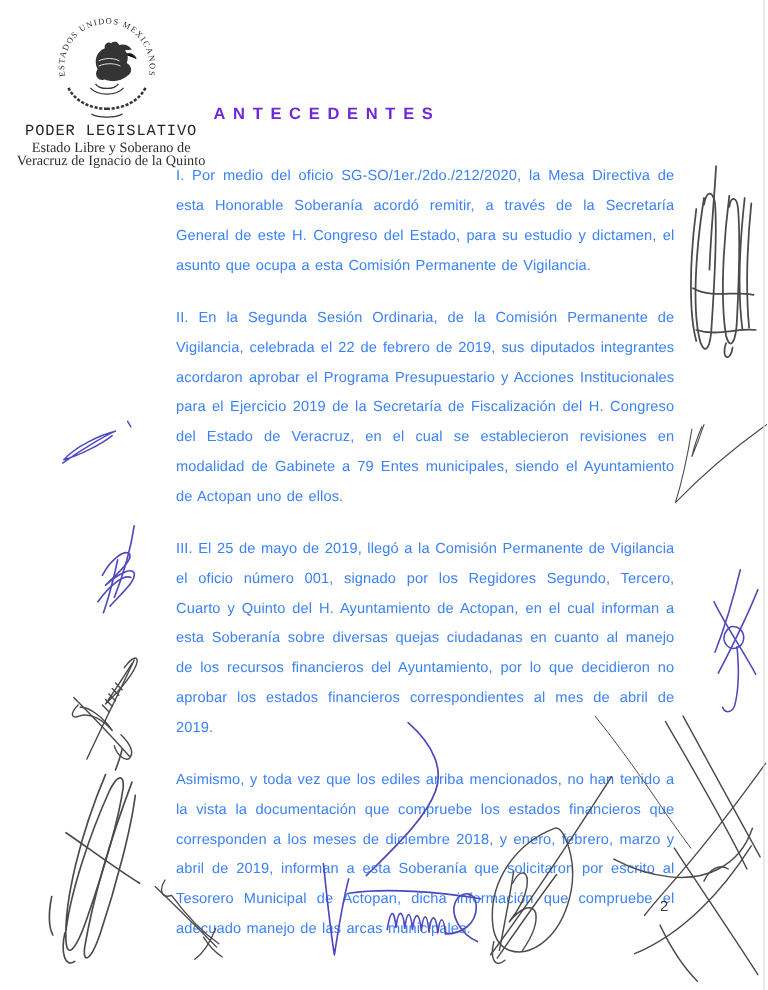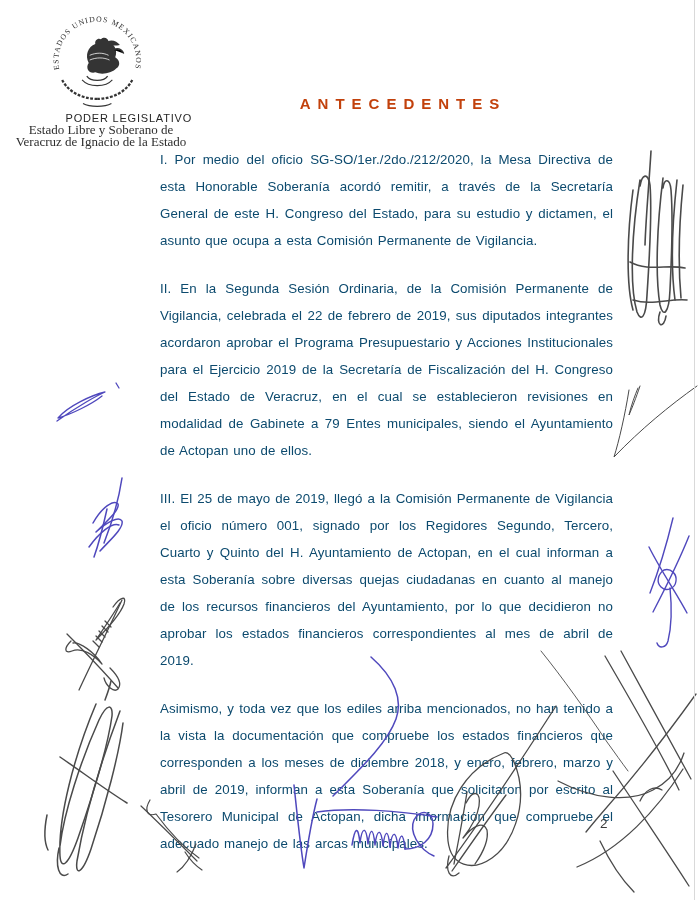--- a/index.html
+++ b/index.html
@@ -2,29 +2,29 @@
 <html><head>
 <meta charset="utf-8">
 <style>
   html,body{margin:0;padding:0;background:#ffffff;}
   .page{
     position:relative;width:698px;height:900px;background:#ffffff;
     overflow:hidden;font-family:"Liberation Sans",sans-serif;
   }
   .seal-block{position:absolute;left:10px;top:8px;width:182px;text-align:center;}
   .seal-svg{display:block;margin:0 auto;width:142px;height:106px;}
-  .seal-org{font-family:Liberation Sans, sans-serif;font-size:11px;letter-spacing:.8px;color:#262626;margin-top:-2px;text-align:right;}
+  .seal-org{font-family:Liberation Mono, monospace;font-size:14px;letter-spacing:.8px;color:#262626;margin-top:-2px;}
   .seal-sub{font-family:"Liberation Serif",serif;font-size:13px;color:#2e2e2e;line-height:11.5px;}
   .doc-title{
-    position:absolute;left:160px;top:95px;width:452px;text-align:center;text-indent:34px;
-    font-size:15px;font-weight:bold;letter-spacing:7px;color:#c2410c;
+    position:absolute;left:160px;top:95px;width:452px;text-indent:34px;
+    font-size:15px;font-weight:bold;letter-spacing:7px;color:#6d28d9;
   }
   .body-text{position:absolute;left:160px;top:146px;width:453px;}
   .body-text p{
-    margin:0 0 21px 0;font-size:13.3px;line-height:27px;color:#0c4a6e;
+    margin:0 0 21px 0;font-size:13.3px;line-height:27px;color:#3b82f6;
     text-align:justify;letter-spacing:.1px;word-spacing:1px;
   }
   .sig-layer{position:absolute;left:0;top:0;width:698px;height:900px;pointer-events:none;}
   .sig-layer path{fill:none;stroke-linecap:round;stroke-linejoin:round;}
   .page-number{position:absolute;left:600px;top:816px;font-size:13.5px;color:#3a3a3a;}
   .edge-line{position:absolute;right:3px;top:0;width:1px;height:900px;background:#d9d9d9;}
 </style>
 </head>
 <body>
 
@@ -46,21 +46,21 @@
 
       <path d="M60,72 C64,78 78,78 82,72" stroke="#343434" stroke-width="1.3" fill="none"></path>
       <path d="M55,76 C62,84 80,84 87,76" stroke="#343434" stroke-width="1.1" fill="none"></path>
 
       <path d="M34,76 C40,88 54,96 71,96" stroke="#343434" stroke-width="2.4" fill="none" stroke-dasharray="3,1.6"></path>
       <path d="M108,76 C102,88 88,96 71,96" stroke="#343434" stroke-width="2.4" fill="none" stroke-dasharray="3,1.6"></path>
       <path d="M56,101 C63,105 79,105 86,101" stroke="#343434" stroke-width="1.2" fill="none"></path>
     </svg>
     <div class="seal-org">PODER LEGISLATIVO</div>
     <div class="seal-sub">Estado Libre y Soberano de</div>
-    <div class="seal-sub">Veracruz de Ignacio de la Estado</div>
+    <div class="seal-sub">Veracruz de Ignacio de la Quinto</div>
   </div>
 
   <div class="doc-title">ANTECEDENTES</div>
 
   <div class="body-text">
     <p>I. Por medio del oficio SG-SO/1er./2do./212/2020, la Mesa Directiva de esta Honorable Soberanía acordó remitir, a través de la Secretaría General de este H. Congreso del Estado, para su estudio y dictamen, el asunto que ocupa a esta Comisión Permanente de Vigilancia.</p>
     <p>II. En la Segunda Sesión Ordinaria, de la Comisión Permanente de Vigilancia, celebrada el 22 de febrero de 2019, sus diputados integrantes acordaron aprobar el Programa Presupuestario y Acciones Institucionales para el Ejercicio 2019 de la Secretaría de Fiscalización del H. Congreso del Estado de Veracruz, en el cual se establecieron revisiones en modalidad de Gabinete a 79 Entes municipales, siendo el Ayuntamiento de Actopan uno de ellos.</p>
     <p>III. El 25 de mayo de 2019, llegó a la Comisión Permanente de Vigilancia el oficio número 001, signado por los Regidores Segundo, Tercero, Cuarto y Quinto del H. Ayuntamiento de Actopan, en el cual informan a esta Soberanía sobre diversas quejas ciudadanas en cuanto al manejo de los recursos financieros del Ayuntamiento, por lo que decidieron no aprobar los estados financieros correspondientes al mes de abril de 2019.</p>
     <p>Asimismo, y toda vez que los ediles arriba mencionados, no han tenido a la vista la documentación que compruebe los estados financieros que corresponden a los meses de diciembre 2018, y enero, febrero, marzo y abril de 2019, informan a esta Soberanía que solicitaron por escrito al Tesorero Municipal de Actopan, dicha información que compruebe el adecuado manejo de las arcas municipales.</p>
   </div>

